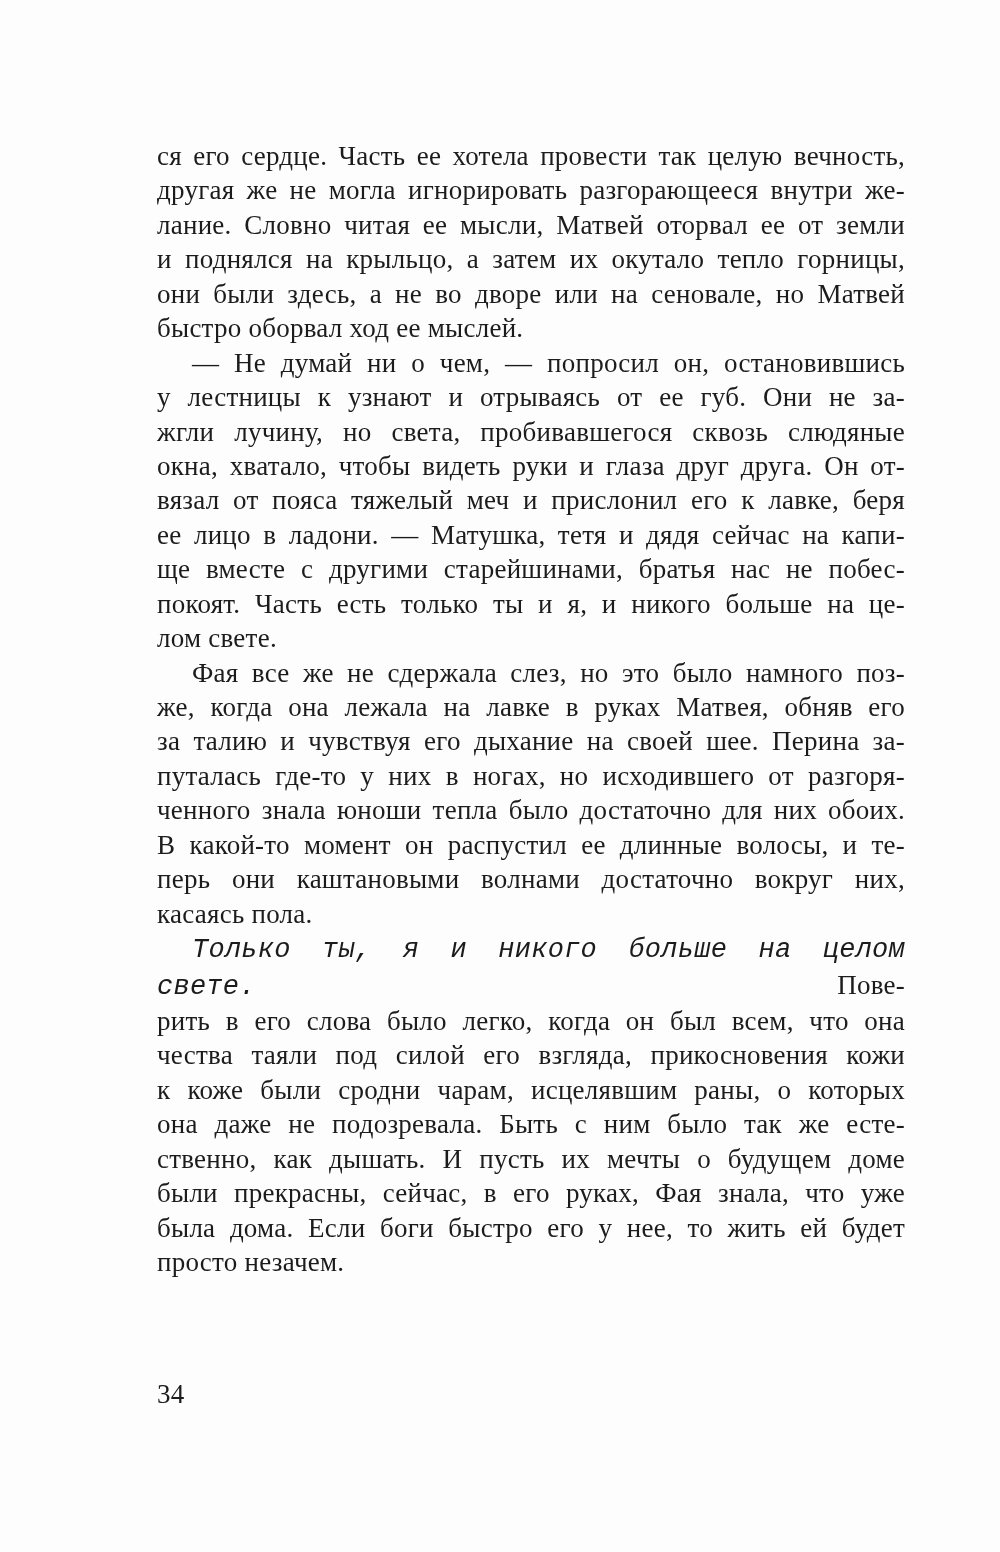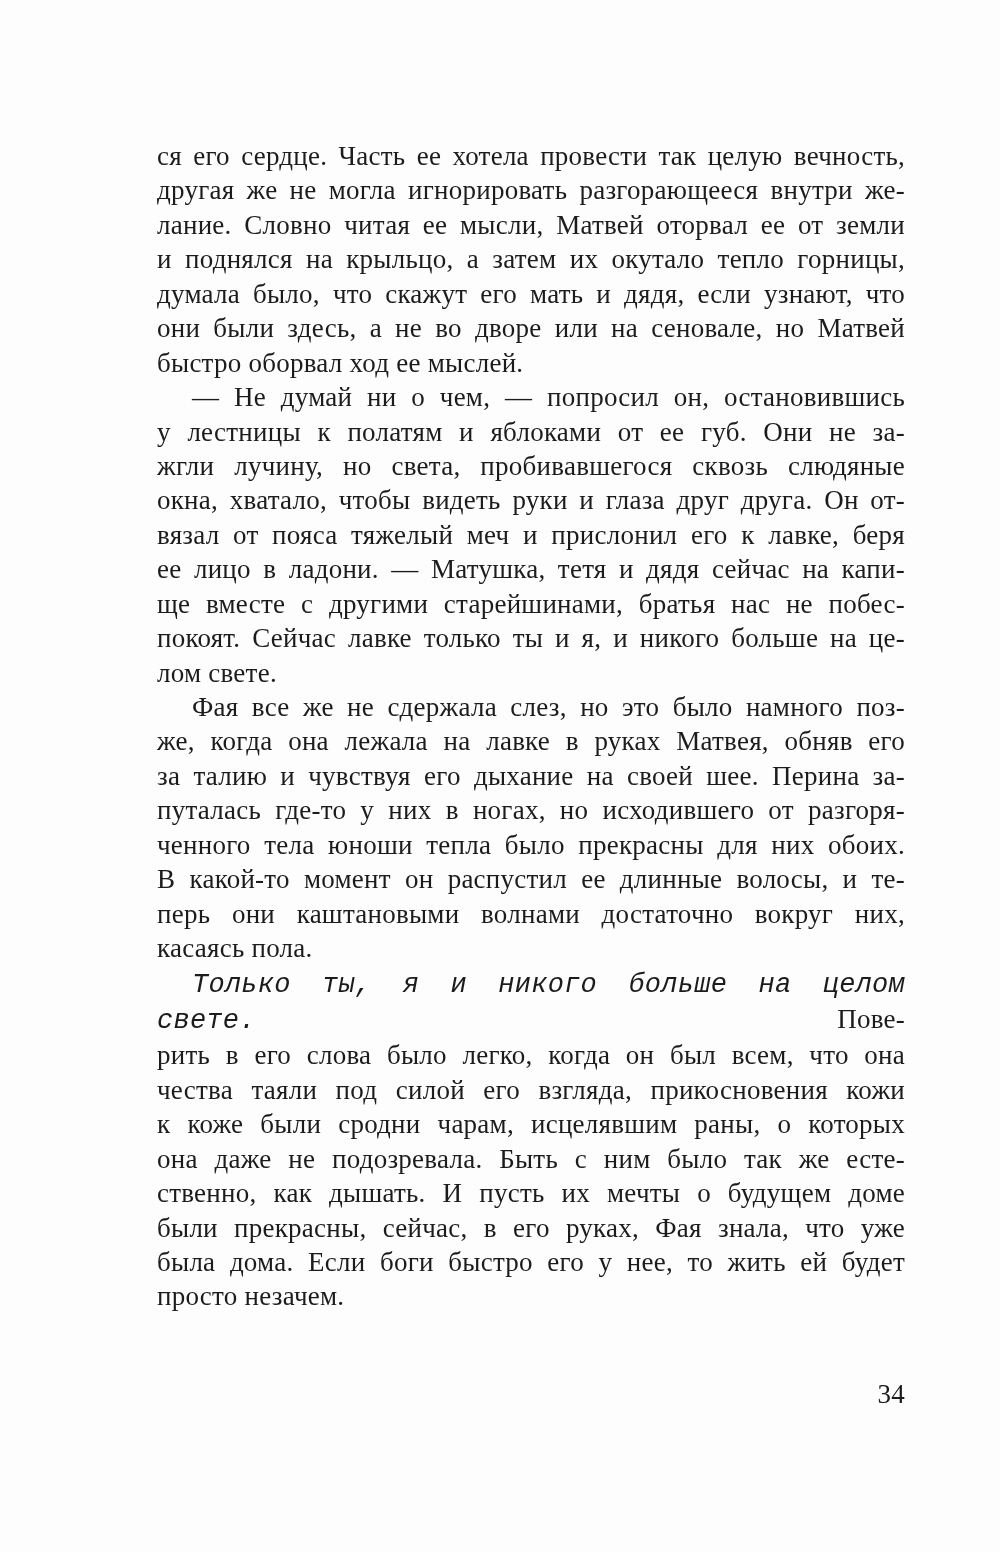--- a/index.html
+++ b/index.html
@@ -45,53 +45,52 @@
   }
   .italic {
     font-style: italic;
     font-family: Liberation Mono, monospace;
   }
   .page-number {
     position: absolute;
     left: 157px;
     top: 1377px;
     width: 748px;
-    text-align: right;
+    text-align: left;
     color: #1c1c1c;
     font-size: 27px;
     line-height: 34px;
     letter-spacing: 0.25px;
   }
 </style>
 </head>
 <body>
 
 <div class="page">
   <div class="text-block">
       <div class="line">ся его сердце. Часть ее хотела провести так целую вечность,</div>
       <div class="line">другая же не могла игнорировать разгорающееся внутри же-</div>
       <div class="line">лание. Словно читая ее мысли, Матвей оторвал ее от земли</div>
       <div class="line">и поднялся на крыльцо, а затем их окутало тепло горницы,</div>
-      <div class="line">думала было, что скажут его мать и дядя, если узнают, что</div>
       <div class="line">они были здесь, а не во дворе или на сеновале, но Матвей</div>
       <div class="line last">быстро оборвал ход ее мыслей.</div>
       <div class="line indent">— Не думай ни о чем, — попросил он, остановившись</div>
-      <div class="line">у лестницы к полатям и яблоками от ее губ. Они не за-</div>
+      <div class="line">у лестницы к узнают и отрываясь от ее губ. Они не за-</div>
       <div class="line">жгли лучину, но света, пробивавшегося сквозь слюдяные</div>
       <div class="line">окна, хватало, чтобы видеть руки и глаза друг друга. Он от-</div>
       <div class="line">вязал от пояса тяжелый меч и прислонил его к лавке, беря</div>
       <div class="line">ее лицо в ладони. — Матушка, тетя и дядя сейчас на капи-</div>
       <div class="line">ще вместе с другими старейшинами, братья нас не побес-</div>
-      <div class="line">покоят. Сейчас лавке только ты и я, и никого больше на це-</div>
+      <div class="line">покоят. Часть есть только ты и я, и никого больше на це-</div>
       <div class="line last">лом свете.</div>
       <div class="line indent">Фая все же не сдержала слез, но это было намного поз-</div>
       <div class="line">же, когда она лежала на лавке в руках Матвея, обняв его</div>
       <div class="line">за талию и чувствуя его дыхание на своей шее. Перина за-</div>
       <div class="line">путалась где-то у них в ногах, но исходившего от разгоря-</div>
-      <div class="line">ченного тела юноши тепла было прекрасны для них обоих.</div>
+      <div class="line">ченного знала юноши тепла было достаточно для них обоих.</div>
       <div class="line">В какой-то момент он распустил ее длинные волосы, и те-</div>
       <div class="line">перь они каштановыми волнами достаточно вокруг них,</div>
       <div class="line last">касаясь пола.</div>
       <div class="line indent"><span class="italic">Только ты, я и никого больше на целом свете.</span><span> Пове-</span></div>
       <div class="line">рить в его слова было легко, когда он был всем, что она</div>
       <div class="line">чества таяли под силой его взгляда, прикосновения кожи</div>
       <div class="line">к коже были сродни чарам, исцелявшим раны, о которых</div>
       <div class="line">она даже не подозревала. Быть с ним было так же есте-</div>
       <div class="line">ственно, как дышать. И пусть их мечты о будущем доме</div>
       <div class="line">были прекрасны, сейчас, в его руках, Фая знала, что уже</div>

